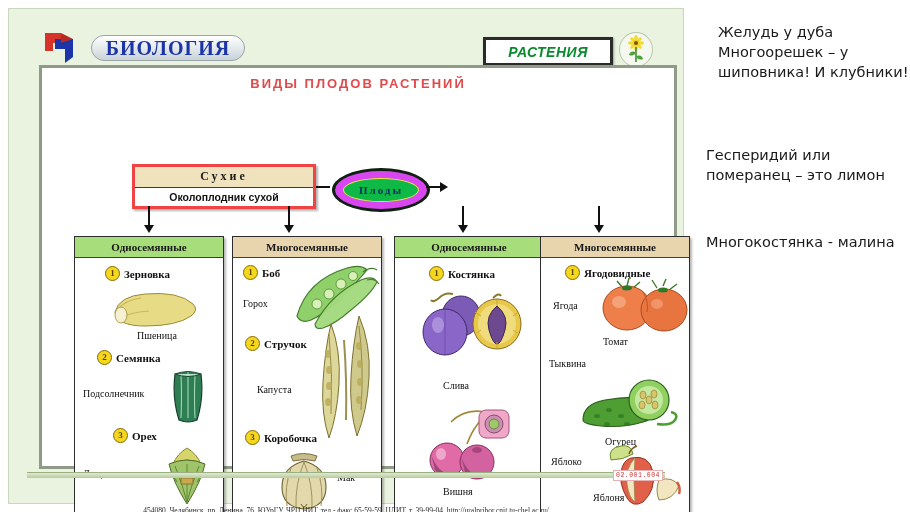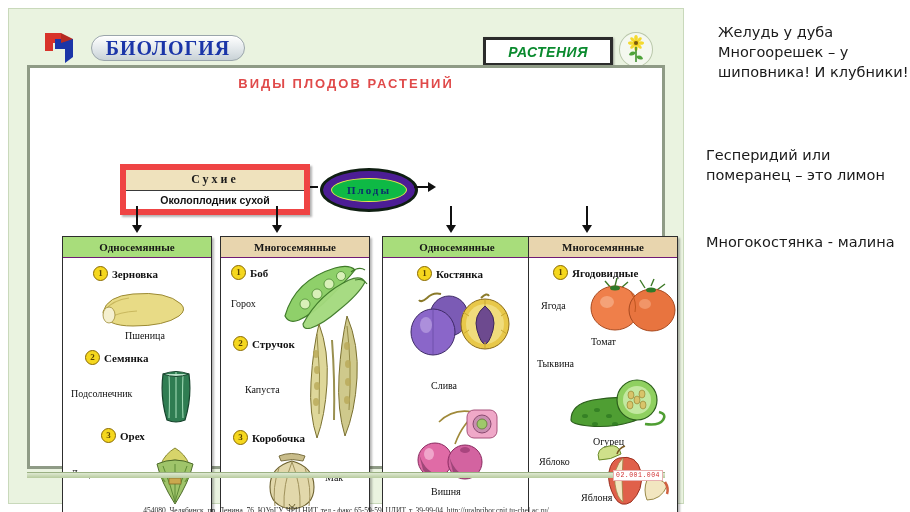--- a/index.html
+++ b/index.html
@@ -52,54 +52,54 @@
     color: #0a8a2e; letter-spacing: .5px;
   }
   .flower-badge {
     position:absolute; left:610px; top:23px; width:32px; height:33px;
     border-radius:50%; background:#f4f8ef; border:1px solid #b9c7aa;
     overflow:hidden;
   }
 
   
   .board {
-    position: absolute; left: 18px; top: 56px;
+    position: absolute; left: 30px; top: 56px;
     width: 638px; height: 404px;
     background: #ffffff;
     border: 3px solid #8f9b86;
     box-sizing: border-box;
   }
   .board-title {
     position:absolute; left:0; top:8px; width:100%;
     text-align:center;
     font-family:"Liberation Sans", sans-serif;
     font-weight:bold; font-size:13px; color:#e04a4a;
     letter-spacing:2px;
   }
 
   
-  .catbox { position:absolute; border:6px solid #ef4444; background:#fff;
+  .catbox { position:absolute; border:3px solid #ef4444; background:#fff;
             box-shadow:2px 2px 2px rgba(0,0,0,.3); }
   .catbox .hd {
     background:#efe2bd; border-bottom:1px solid #3a3a3a;
     font-family:"Liberation Serif", serif; font-weight:bold;
     font-size:12px; color:#1c1c1c; text-align:center;
     letter-spacing:3px; padding:2px 0 3px;
   }
   .catbox .bd {
     font-family:Liberation Sans, sans-serif; font-weight:bold;
     font-size:10.5px; color:#111; text-align:center; padding:3px 0 3px;
   }
   #box-dry { left:90px; top:96px; width:178px; }
   #box-juicy { left:404px; top:96px; width:178px; }
 
   .ellipse {
     position:absolute; left:290px; top:100px; width:92px; height:38px;
     border-radius:50%;
-    background:#4c1d95;
+    background:#d946ef;
     border:3px solid #0f1f12;
     display:flex; align-items:center; justify-content:center;
   }
   .ellipse .inner {
     width:74px; height:22px; border-radius:50%;
     border:1px solid #e8e84b; background:#0eb945;
     display:flex; align-items:center; justify-content:center;
   }
   .ellipse span {
     font-family:"Liberation Serif", serif; font-weight:bold;

